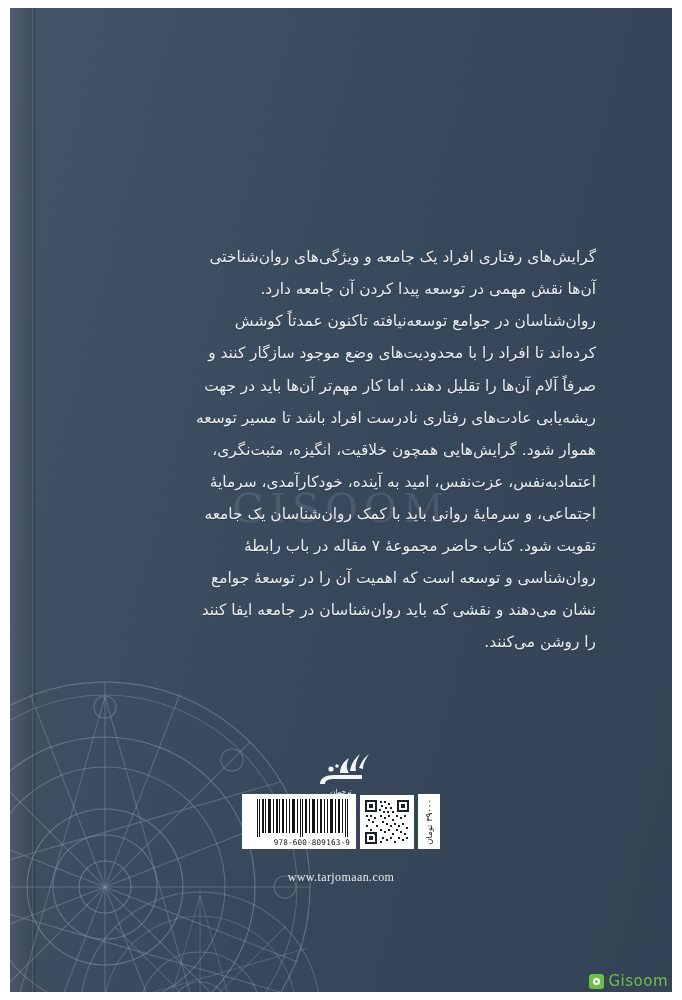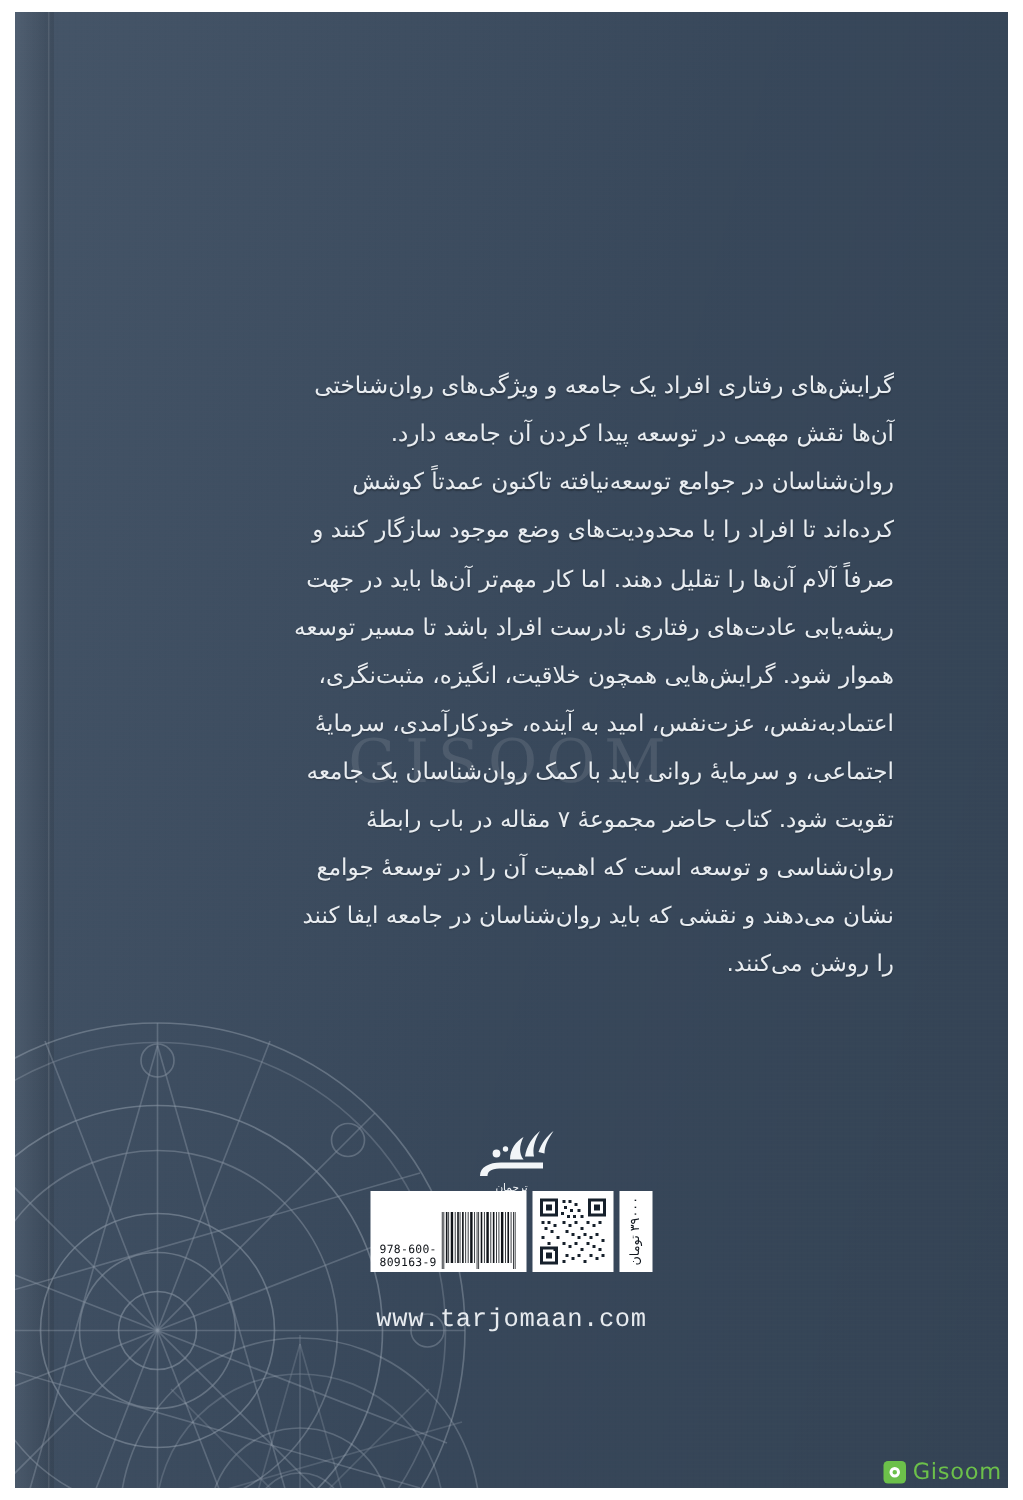--- a/index.html
+++ b/index.html
@@ -154,23 +154,24 @@
     height: 54px;
     background: #ffffff;
     padding: 3px;
     box-sizing: border-box;
     align-self: center;
   }
   .barcode {
     background: #ffffff;
     padding: 5px 6px 2px 6px;
     box-sizing: border-box;
-    width: 104px;
+    width: 114px;
     display: flex;
-    align-items: flex-end;
+    flex-direction: column;
+    align-items: flex-start;
   }
   .bars {
     height: 38px;
     width: 94px;
     display: block;
   }
   .isbn {
     font-size: 7.6px;
     color: #0f1318;
     letter-spacing: 0.2px;
@@ -181,24 +182,24 @@
 
   
   .urls {
     position: absolute;
     left: 50%;
     top: 860px;
     transform: translateX(-50%);
     text-align: right;
     direction: ltr;
     color: #e7ebef;
-    font-size: 17px;
+    font-size: 12px;
     line-height: 1.55;
     letter-spacing: 0.4px;
-    font-family: Liberation Mono, monospace;
+    font-family: Liberation Serif, serif;
   }
 
   
   .gisoom {
     position: absolute;
     right: 14px;
     bottom: 10px;
     display: flex;
     align-items: center;
     gap: 4px;

